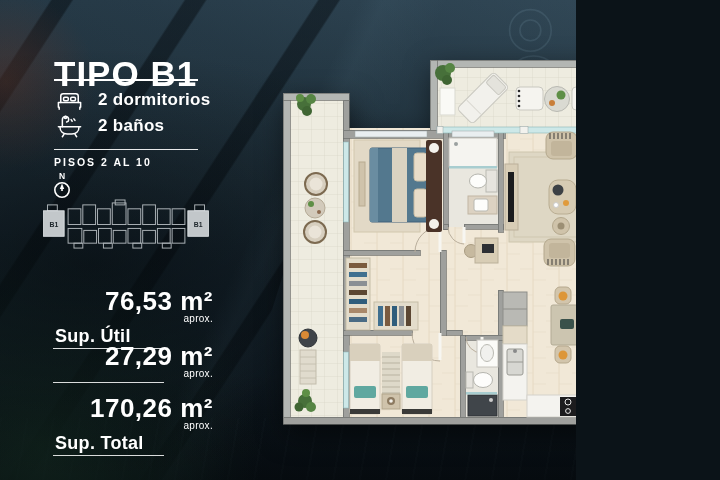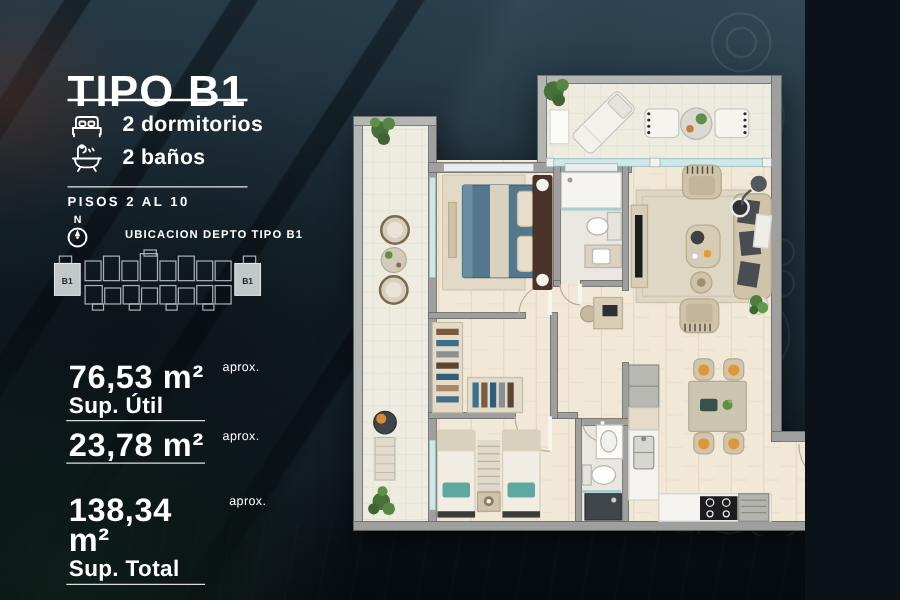--- a/index.html
+++ b/index.html
@@ -1,16 +1,16 @@
 <!DOCTYPE html>
 <html><head>
 <meta charset="utf-8">
 <style>
   html,body{margin:0;padding:0;background:#0b1318;}
-  .stage{position:relative;width:644px;height:480px;overflow:hidden;
+  .stage{position:relative;width:576px;height:480px;overflow:hidden;
          font-family:"Liberation Sans",sans-serif;color:#fff;
          background:linear-gradient(180deg,#223440 0%,#1b2a33 38%,#14212a 62%,#0d161d 86%,#0a1117 100%);}
   
   .bg-glass{position:absolute;inset:0;
     background:
       linear-gradient(205deg,rgba(110,150,175,.20) 0%,rgba(70,105,128,.12) 28%,rgba(10,18,24,0) 58%),
       linear-gradient(115deg,transparent 45%,rgba(120,160,180,.07) 48%,transparent 56%);}
   .bg-beams{position:absolute;inset:0;opacity:.85;
     background:repeating-linear-gradient(123deg,rgba(4,9,13,0) 0 42px,rgba(4,9,13,.55) 44px 60px,rgba(4,9,13,0) 62px 112px);
     clip-path:polygon(0 0,64% 0,38% 100%,0 100%);}
@@ -34,21 +34,21 @@
   .feature-1{top:88px;}
   .feature-2{top:114px;}
   .feature svg{width:27px;height:24px;flex:0 0 auto;}
   .feature span{font-size:17px;font-weight:700;letter-spacing:.3px;}
   .floors{position:absolute;left:54px;top:156px;font-size:10.5px;font-weight:600;letter-spacing:2px;}
   .compass{position:absolute;left:52px;top:170px;width:20px;height:30px;}
   .loc-label{position:absolute;left:100px;top:182px;font-size:9px;font-weight:600;letter-spacing:.9px;}
   .minimap{position:absolute;left:42px;top:199px;width:168px;height:53px;}
   .area{position:absolute;left:53px;width:160px;}
   .area-1{top:289px;} .area-2{top:344px;} .area-3{top:396px;}
-  .num-row{display:flex;align-items:flex-start;}
+  .num-row{display:flex;align-items:flex-end;flex-direction:column;}
   .num{font-size:26px;font-weight:800;line-height:24px;letter-spacing:.5px;padding-left:2px;}
   .approx{font-size:10px;font-weight:400;margin-left:15px;margin-bottom:1px;letter-spacing:.3px;}
   .area-label{font-size:18px;font-weight:700;line-height:20px;margin-top:1px;padding-left:2px;letter-spacing:.3px;}
   .rule-area{position:static;display:block;width:111px;height:1px;background:rgba(255,255,255,.85);margin-top:2px;}
 
   .plan{position:absolute;left:0;top:0;width:720px;height:480px;
         filter:drop-shadow(3px 9px 14px rgba(0,0,0,.55));}
   .icon-stroke{stroke:#fff;stroke-width:1.9;fill:none;stroke-linecap:round;stroke-linejoin:round;}
 </style>
 </head>
@@ -414,21 +414,20 @@
 
     <div class="rule rule-feat"></div>
     <div class="floors">PISOS 2 AL 10</div>
 
     <svg class="compass" viewBox="0 0 20 30">
       <text x="10" y="8.5" text-anchor="middle" font-size="8.5" font-weight="bold" fill="#fff" font-family="Liberation Sans, sans-serif">N</text>
       <circle cx="10" cy="20" r="7.2" fill="none" stroke="#fff" stroke-width="1.6"></circle>
       <polygon points="10,13.5 7.8,19 12.2,19" fill="#fff"></polygon>
       <circle cx="10" cy="20" r="1.1" fill="#fff"></circle>
     </svg>
-    <div class="loc-label">UBICACION DEPTO TIPO B1</div>
 
     <svg class="minimap" viewBox="0 0 170 54">
       <g fill="none" stroke="#c6ccd0" stroke-width="1" opacity="0.85">
         <rect x="5" y="6" width="10" height="6"></rect>
           <rect x="155" y="6" width="10" height="6"></rect>
         <rect x="26" y="10" width="13" height="16"></rect>
           <rect x="41" y="6" width="13" height="20"></rect>
         <rect x="56" y="10" width="13" height="16"></rect>
           <rect x="71" y="4" width="14" height="22"></rect>
         <rect x="87" y="10" width="13" height="16"></rect>
@@ -463,28 +462,28 @@
       <div class="num-row">
         <span class="num">76,53 m²</span>
         <span class="approx">aprox.</span>
       </div>
       <div class="area-label">Sup. Útil</div>
       <div class="rule-area"></div>
     </div>
 
     <div class="area area-2">
       <div class="num-row">
-        <span class="num">23,78 m²</span>
+        <span class="num">27,29 m²</span>
         <span class="approx">aprox.</span>
       </div>
       <div class="rule-area"></div>
     </div>
 
     <div class="area area-3">
       <div class="num-row">
-        <span class="num">138,34 m²</span>
+        <span class="num">170,26 m²</span>
         <span class="approx">aprox.</span>
       </div>
       <div class="area-label">Sup. Total</div>
       <div class="rule-area"></div>
     </div>
   </aside>
 </div>
 
 </body></html>

